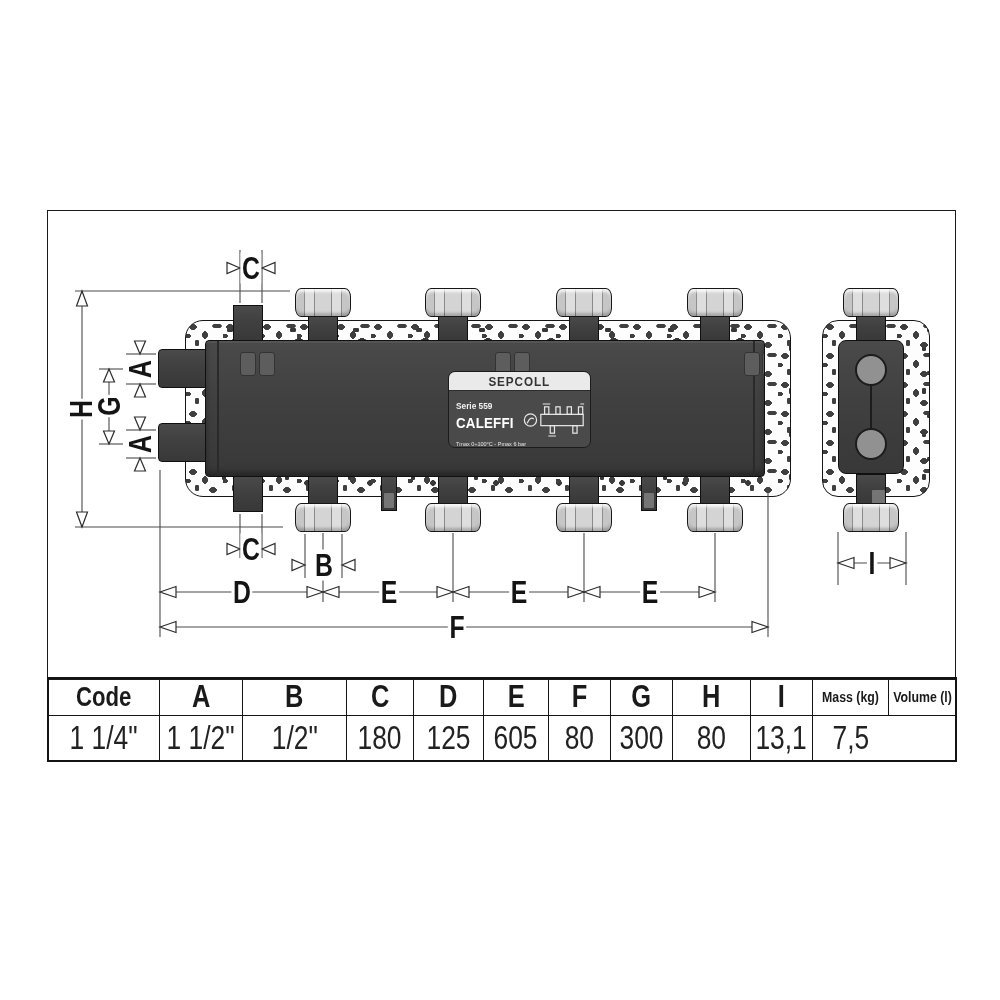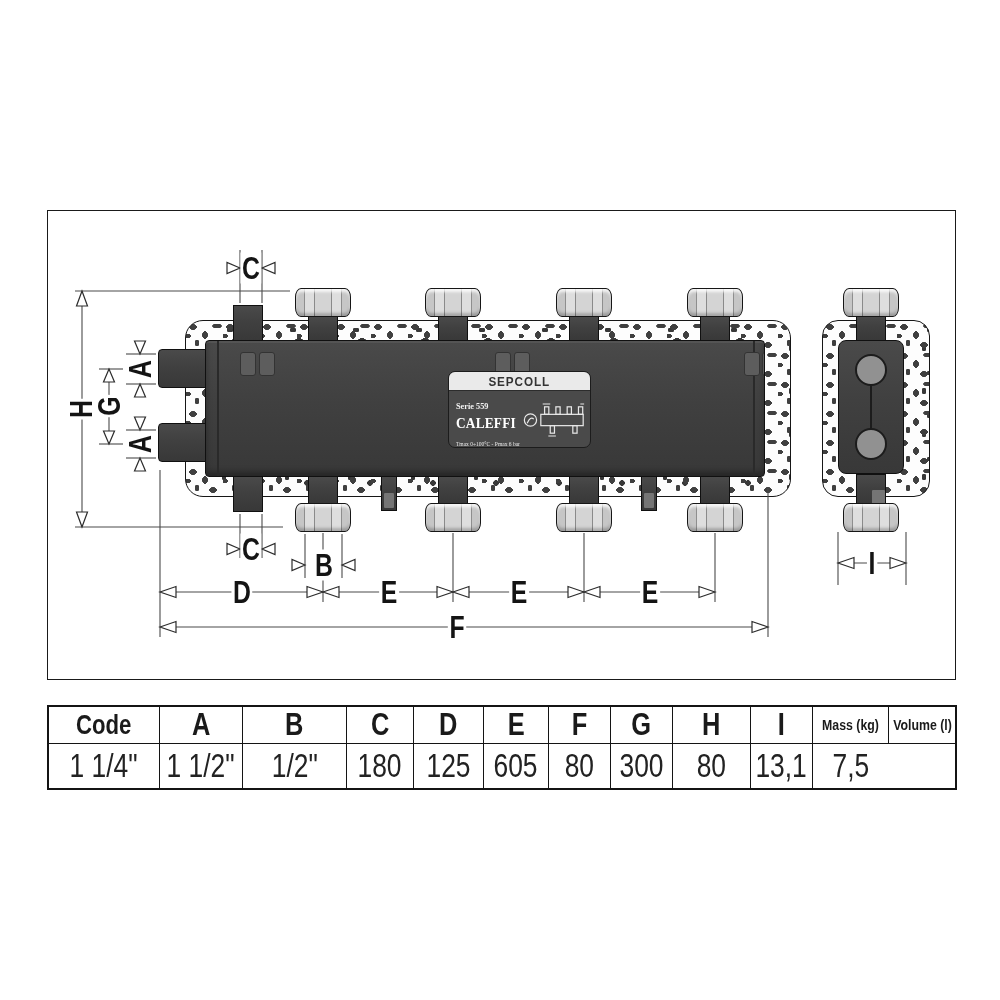--- a/index.html
+++ b/index.html
@@ -58,38 +58,38 @@
   .circle-link { position:absolute; width:2px; background:#1c1c1c; }
 
   
   .plate { position:absolute; left:448px; top:371px; width:143px; height:77px;
            background:#4a4a4a; border:1.2px solid #1c1c1c; border-radius:7px; overflow:hidden; }
   .plate-banner { height:19px; background:#eaeaea; border-bottom:1px solid #2c2c2c;
            display:flex; align-items:center; justify-content:center; }
   .plate-banner span { font-weight:bold; font-size:13px; color:#343434;
            letter-spacing:1px; display:inline-block; transform:scaleX(.9); }
   .plate-body { display:flex; padding:4px 4px 0 7px; }
-  .plate-left { width:66px;font-family:Liberation Serif, serif; }
+  .plate-left { width:66px; }
   .plate-series { color:#f2f2f2; font-weight:bold; font-size:9px; margin-top:3px;
            display:inline-block; transform:scaleX(.92); transform-origin:left; }
   .plate-brand { color:#fff; font-weight:bold; font-size:14.5px; letter-spacing:.2px; margin-top:2px;
            display:inline-block; transform:scaleX(.92); transform-origin:left; }
   .plate-specs { color:#e8e8e8; font-size:6px; margin-top:4px; white-space:nowrap;
            display:inline-block; transform:scaleX(.92); transform-origin:left; }
 
   
   .dml { position:absolute; font-weight:bold; font-size:31px; line-height:1;
          color:#141414; background:#fff; padding:0 2px; z-index:7;
          transform:translate(-50%,-50%) scaleX(.8); white-space:nowrap; }
   .dml.rot { transform:translate(-50%,-50%) rotate(-90deg) scaleX(.8); }
 
   svg.dimsvg { position:absolute; left:0; top:0; z-index:5; pointer-events:none; }
 
   
-  .dimtable { position:absolute; left:47px; top:705px; width:910px; height:85px;
+  .dimtable { position:absolute; left:47px; top:677px; width:910px; height:85px;
               border:2.2px solid #141414; display:grid;
               grid-template-rows:37px 44px;
               grid-template-columns:111px 83px 104px 67px 70px 65px 62px 62px 78px 62px 76px 66px; }
   .cell { border-right:1.2px solid #141414; display:flex; align-items:center; justify-content:center;
           overflow:hidden; }
   .cell.last { border-right:none; }
   .cell.hed { border-bottom:1.4px solid #141414; }
   .h-code span { font-weight:bold; font-size:27px; transform:scaleX(.82); display:inline-block; }
   .h-letter span { font-weight:bold; font-size:31px; transform:scaleX(.82); display:inline-block; }
   .h-small span { font-weight:bold; font-size:14.5px; transform:scaleX(.85); display:inline-block; white-space:nowrap; }

